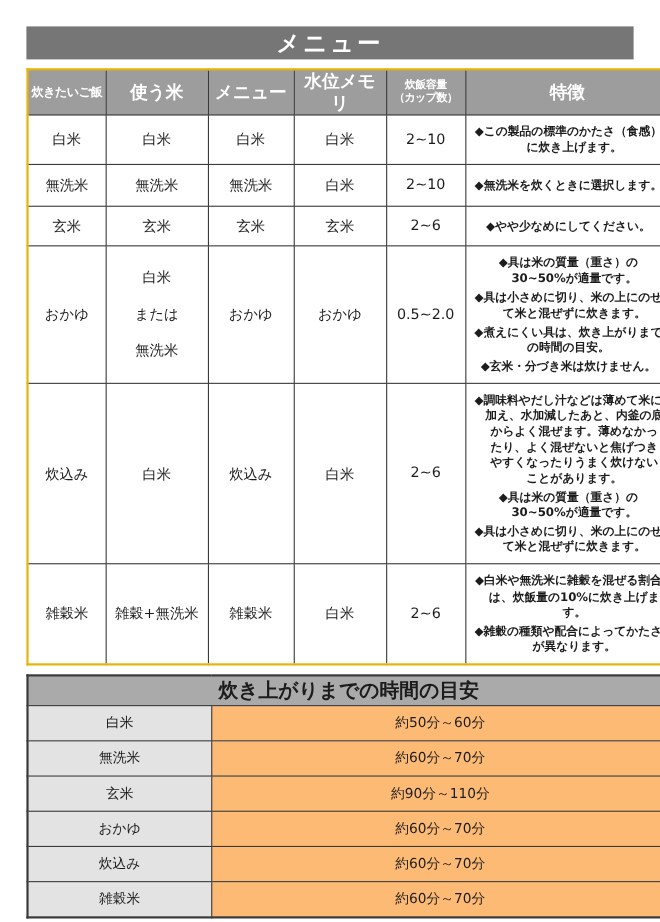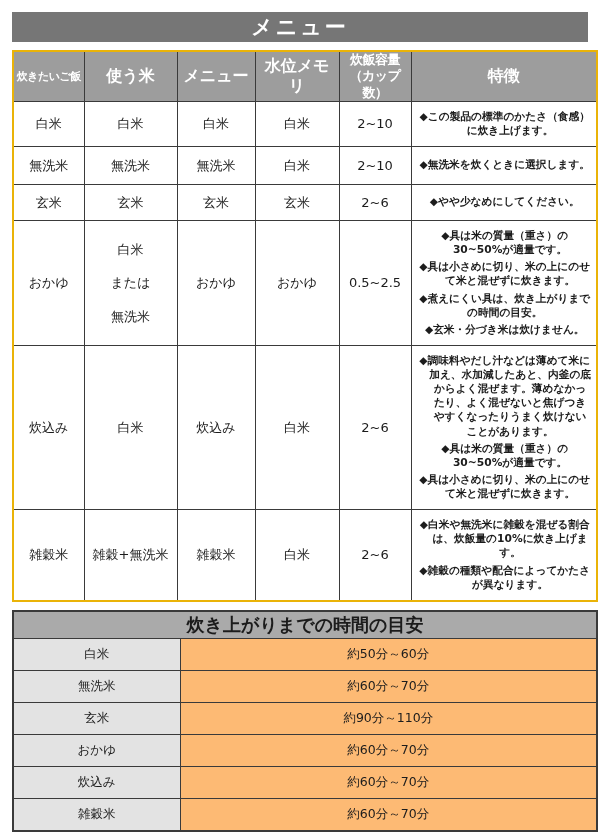--- a/index.html
+++ b/index.html
@@ -5,21 +5,21 @@
   html, body {
     margin: 0; padding: 0;
     background: #ffffff;
     font-family: "DejaVu Sans", sans-serif;
     color: #1c1c1c;
   }
   .page {
     width: 600px;
     height: 838px;
     box-sizing: border-box;
-    padding: 12px;
+    padding: 24px;
     background: #ffffff;
   }
   
   .title-bar {
     height: 30px;
     background: #767676;
     color: #ffffff;
     font-size: 21px;
     font-weight: bold;
     letter-spacing: 3px;
@@ -41,21 +41,21 @@
     font-weight: bold;
     font-size: 16px;
     height: 36px;
     border: 1px solid #3a3a3a;
     padding: 0 1px;
     text-align: center;
     vertical-align: middle;
     line-height: 1.25;
   }
   table.menu th.th-narrow { font-size: 11px; letter-spacing: -0.5px; white-space: nowrap; }
-  table.menu th.th-cap    { font-size: 13px; letter-spacing: -0.5px; white-space: pre-line; margin-left: 40px; }
+  table.menu th.th-cap    { font-size: 10px; letter-spacing: -0.5px; white-space: pre-line; margin-left: 40px; }
   table.menu td {
     border: 1px solid #3a3a3a;
     background: #ffffff;
     font-size: 13px;
     font-weight: 500;
     text-align: center;
     vertical-align: middle;
     padding: 2px;
   }
   td.spread { white-space: pre-line; line-height: 2.55; font-size: 12.5px; }
@@ -163,21 +163,21 @@
           <div class="feature">◆やや少なめにしてください。</div>
         </td>
       </tr>
       <tr class="h115">
         <td>おかゆ</td>
         <td class="spread">白米
 または
 無洗米</td>
         <td>おかゆ</td>
         <td>おかゆ</td>
-        <td>0.5~2.5</td>
+        <td>0.5~2.0</td>
         <td class="feat">
           <div class="feature">◆具は米の質量（重さ）の30~50%が適量です。</div>
           <div class="feature">◆具は小さめに切り、米の上にのせて米と混ぜずに炊きます。</div>
           <div class="feature no-hang">◆煮えにくい具は、炊き上がりまでの時間の目安。</div>
           <div class="feature">◆玄米・分づき米は炊けません。</div>
         </td>
       </tr>
       <tr class="h126">
         <td>炊込み</td>
         <td>白米</td>

